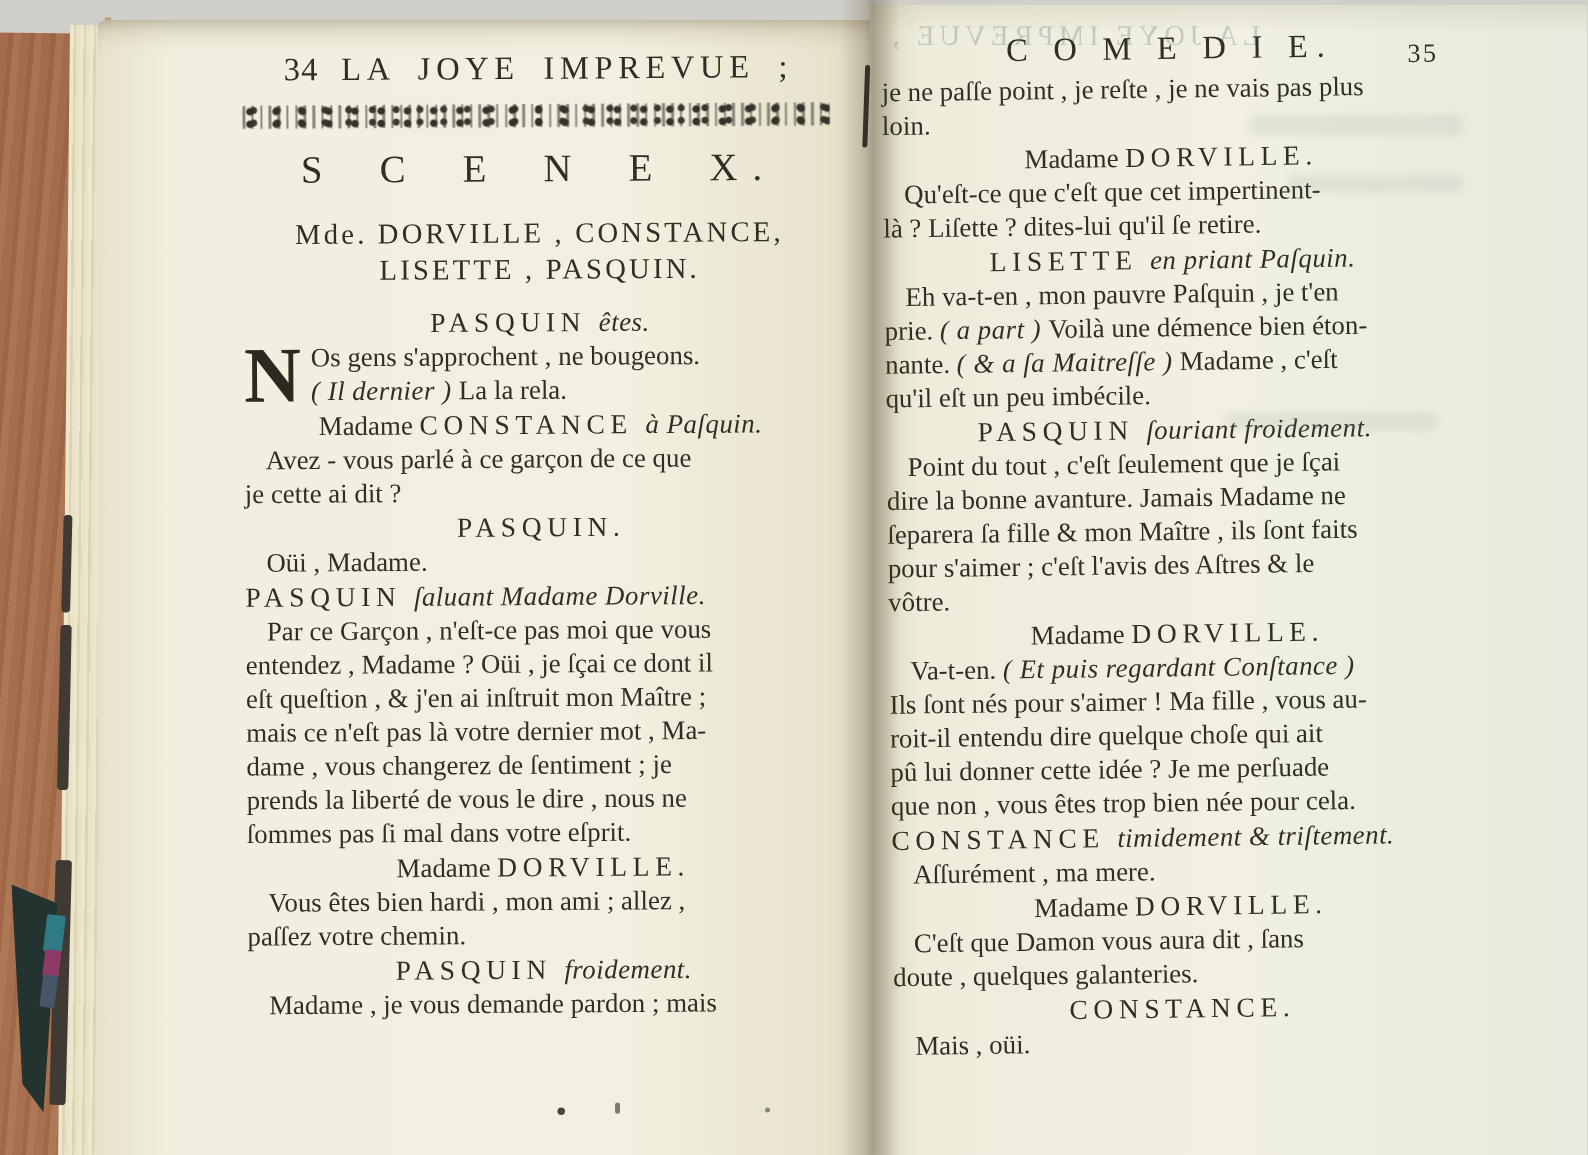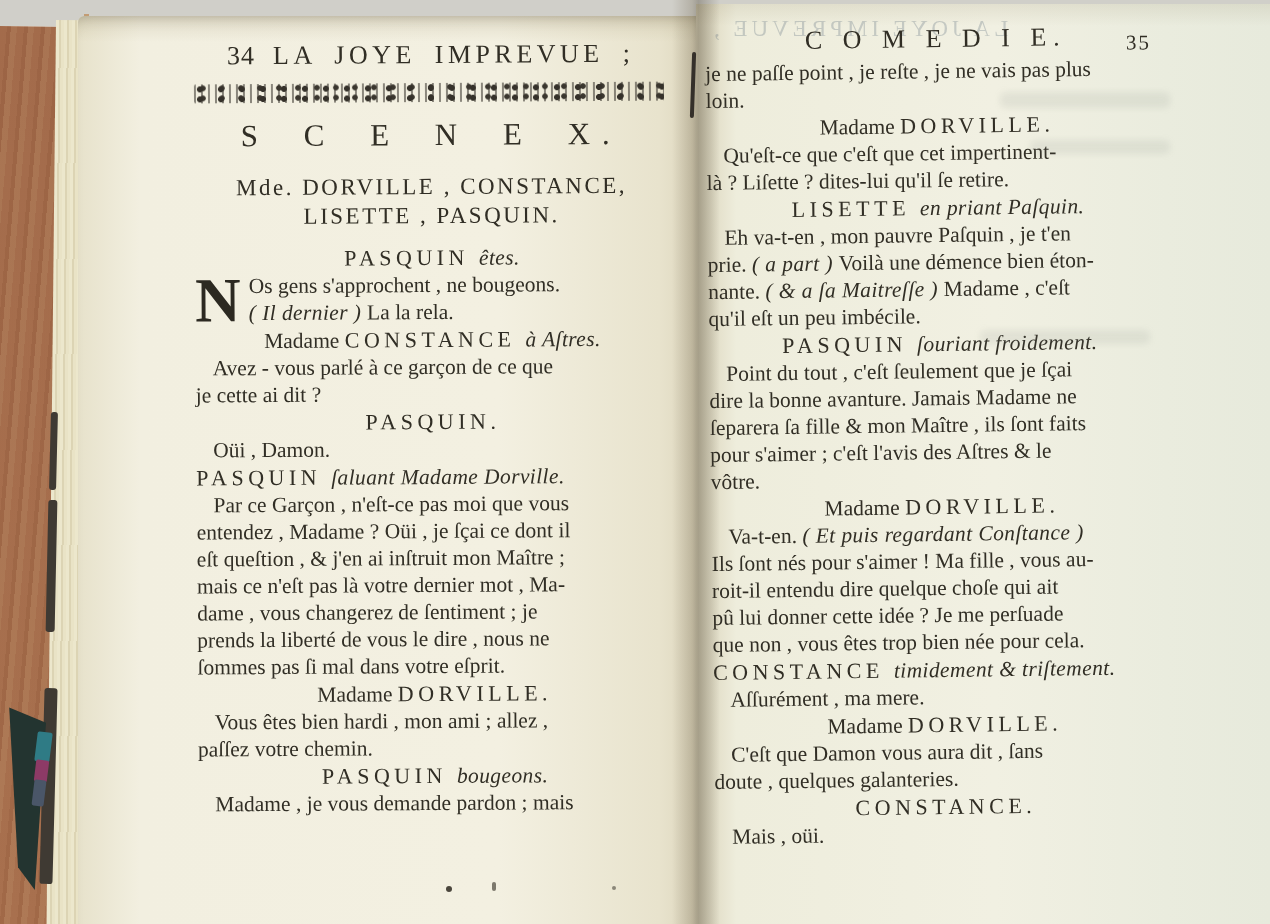--- a/index.html
+++ b/index.html
@@ -134,37 +134,37 @@
     <div class="scene-title">S C E N E X.</div>
     <div class="chars-line">Mde. DORVILLE , CONSTANCE,</div>
     <div class="chars-line">LISETTE , PASQUIN.</div>
     <div class="lines" id="left-lines">
         <div class="line center" style="margin-top: 14px;"><span class="caps">PASQUIN </span><span class="it">êtes.</span></div>
         <div class="dropcap-block">
           <span class="cap">N</span>
           <div class="dc-line"><span class="">Os gens s'approchent , ne bougeons.</span></div>
           <div class="dc-line"><span class="it">( Il dernier ) </span><span class="">La la rela.</span></div>
         </div>
-        <div class="line center"><span class="">Madame </span><span class="caps">CONSTANCE </span><span class="it">à Aſtres.</span></div>
+        <div class="line center"><span class="">Madame </span><span class="caps">CONSTANCE </span><span class="it">à Paſquin.</span></div>
         <div class="line ind"><span class="">Avez - vous parlé à ce garçon de ce que</span></div>
         <div class="line"><span class="">je cette ai dit ?</span></div>
         <div class="line center"><span class="caps">PASQUIN.</span></div>
-        <div class="line ind"><span class="">Oüi , Damon.</span></div>
+        <div class="line ind"><span class="">Oüi , Madame.</span></div>
         <div class="line"><span class="caps">PASQUIN </span><span class="it">ſaluant Madame Dorville.</span></div>
         <div class="line ind"><span class="">Par ce Garçon , n'eſt-ce pas moi que vous</span></div>
         <div class="line"><span class="">entendez , Madame ? Oüi , je ſçai ce dont il</span></div>
         <div class="line"><span class="">eſt queſtion , &amp; j'en ai inſtruit mon Maître ;</span></div>
         <div class="line"><span class="">mais ce n'eſt pas là votre dernier mot , Ma-</span></div>
         <div class="line"><span class="">dame , vous changerez de ſentiment ; je</span></div>
         <div class="line"><span class="">prends la liberté de vous le dire , nous ne</span></div>
         <div class="line"><span class="">ſommes pas ſi mal dans votre eſprit.</span></div>
         <div class="line center"><span class="">Madame </span><span class="caps">DORVILLE.</span></div>
         <div class="line ind"><span class="">Vous êtes bien hardi , mon ami ; allez ,</span></div>
         <div class="line"><span class="">paſſez votre chemin.</span></div>
-        <div class="line center"><span class="caps">PASQUIN </span><span class="it">bougeons.</span></div>
+        <div class="line center"><span class="caps">PASQUIN </span><span class="it">froidement.</span></div>
         <div class="line ind"><span class="">Madame , je vous demande pardon ; mais</span></div>
       </div>
   </div>
 </div>
 
 <div class="abs page page-right">
   <div class="abs ghost ghost-title">LA JOYE IMPREVUE ,</div>
   <div class="content content-right">
     <div class="header-right">
       <span class="running-right">C O M E D I E.</span>

